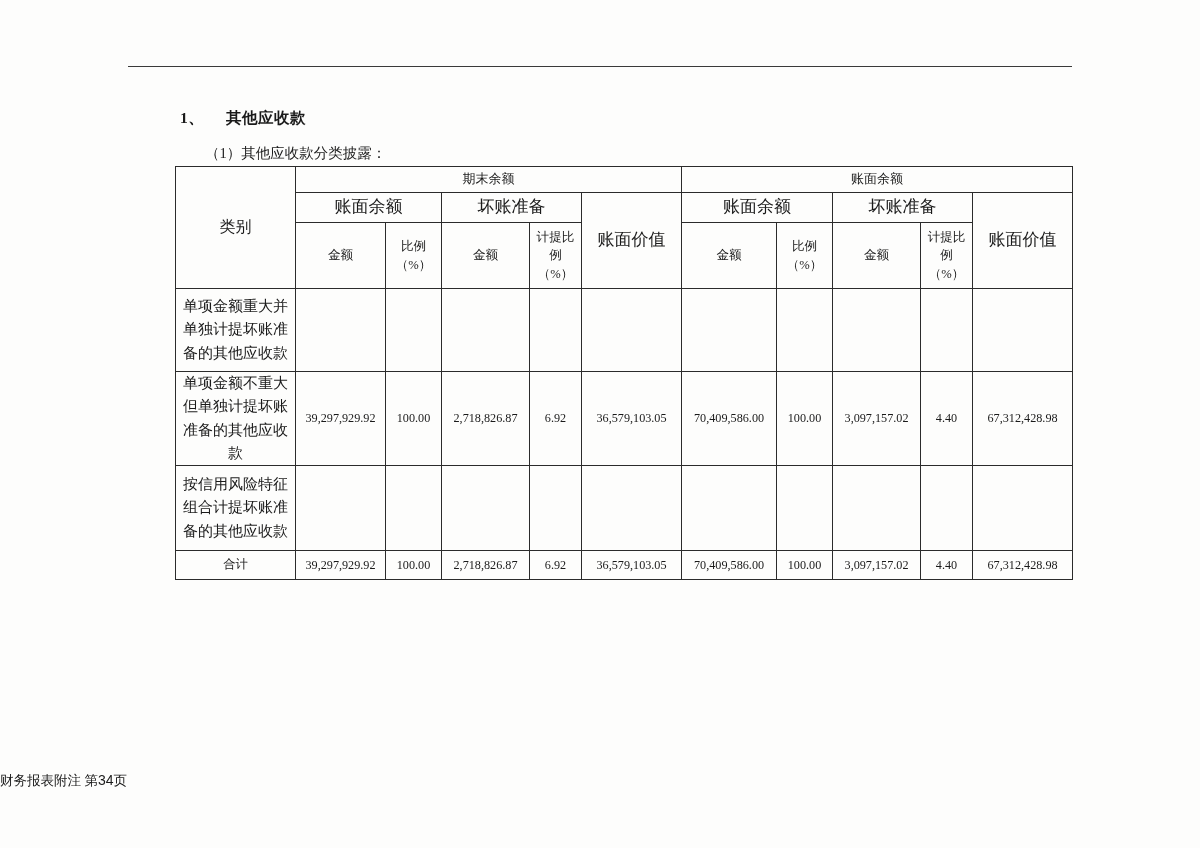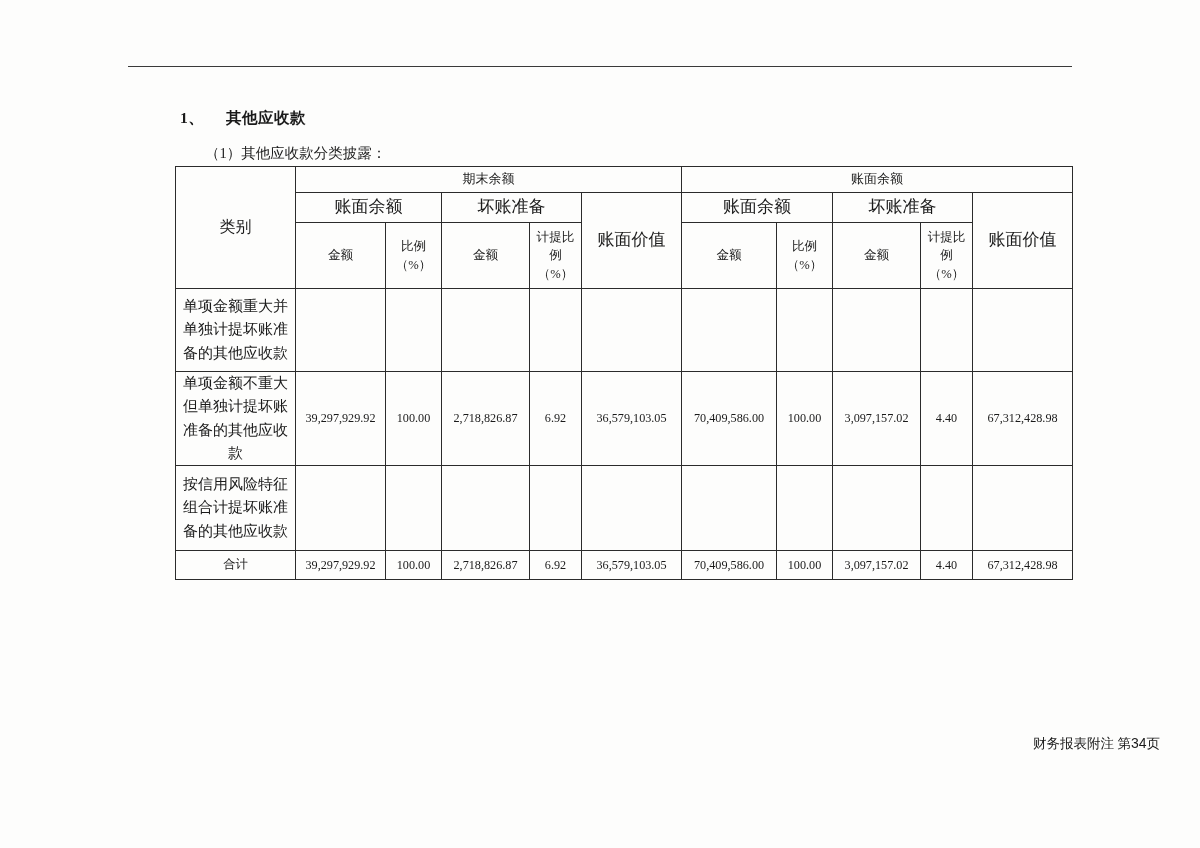--- a/index.html
+++ b/index.html
@@ -94,23 +94,23 @@
   .tall-row td { height: 82px; }
   .tall-row-2 td { height: 84px; }
   .total-row td { height: 28px; }
   .pct-stack {
     display: block;
     line-height: 1.45;
   }
   .footer {
     position: absolute;
     left: 0;
-    top: 735px;
+    top: 772px;
     width: 1160px;
-    text-align: right;
+    text-align: left;
     font-size: 13.5px;
   }
   .footer .pg {
     font-family: "Liberation Sans", sans-serif;
     font-size: 14px;
   }
 </style>
 </head>
 <body>
 

